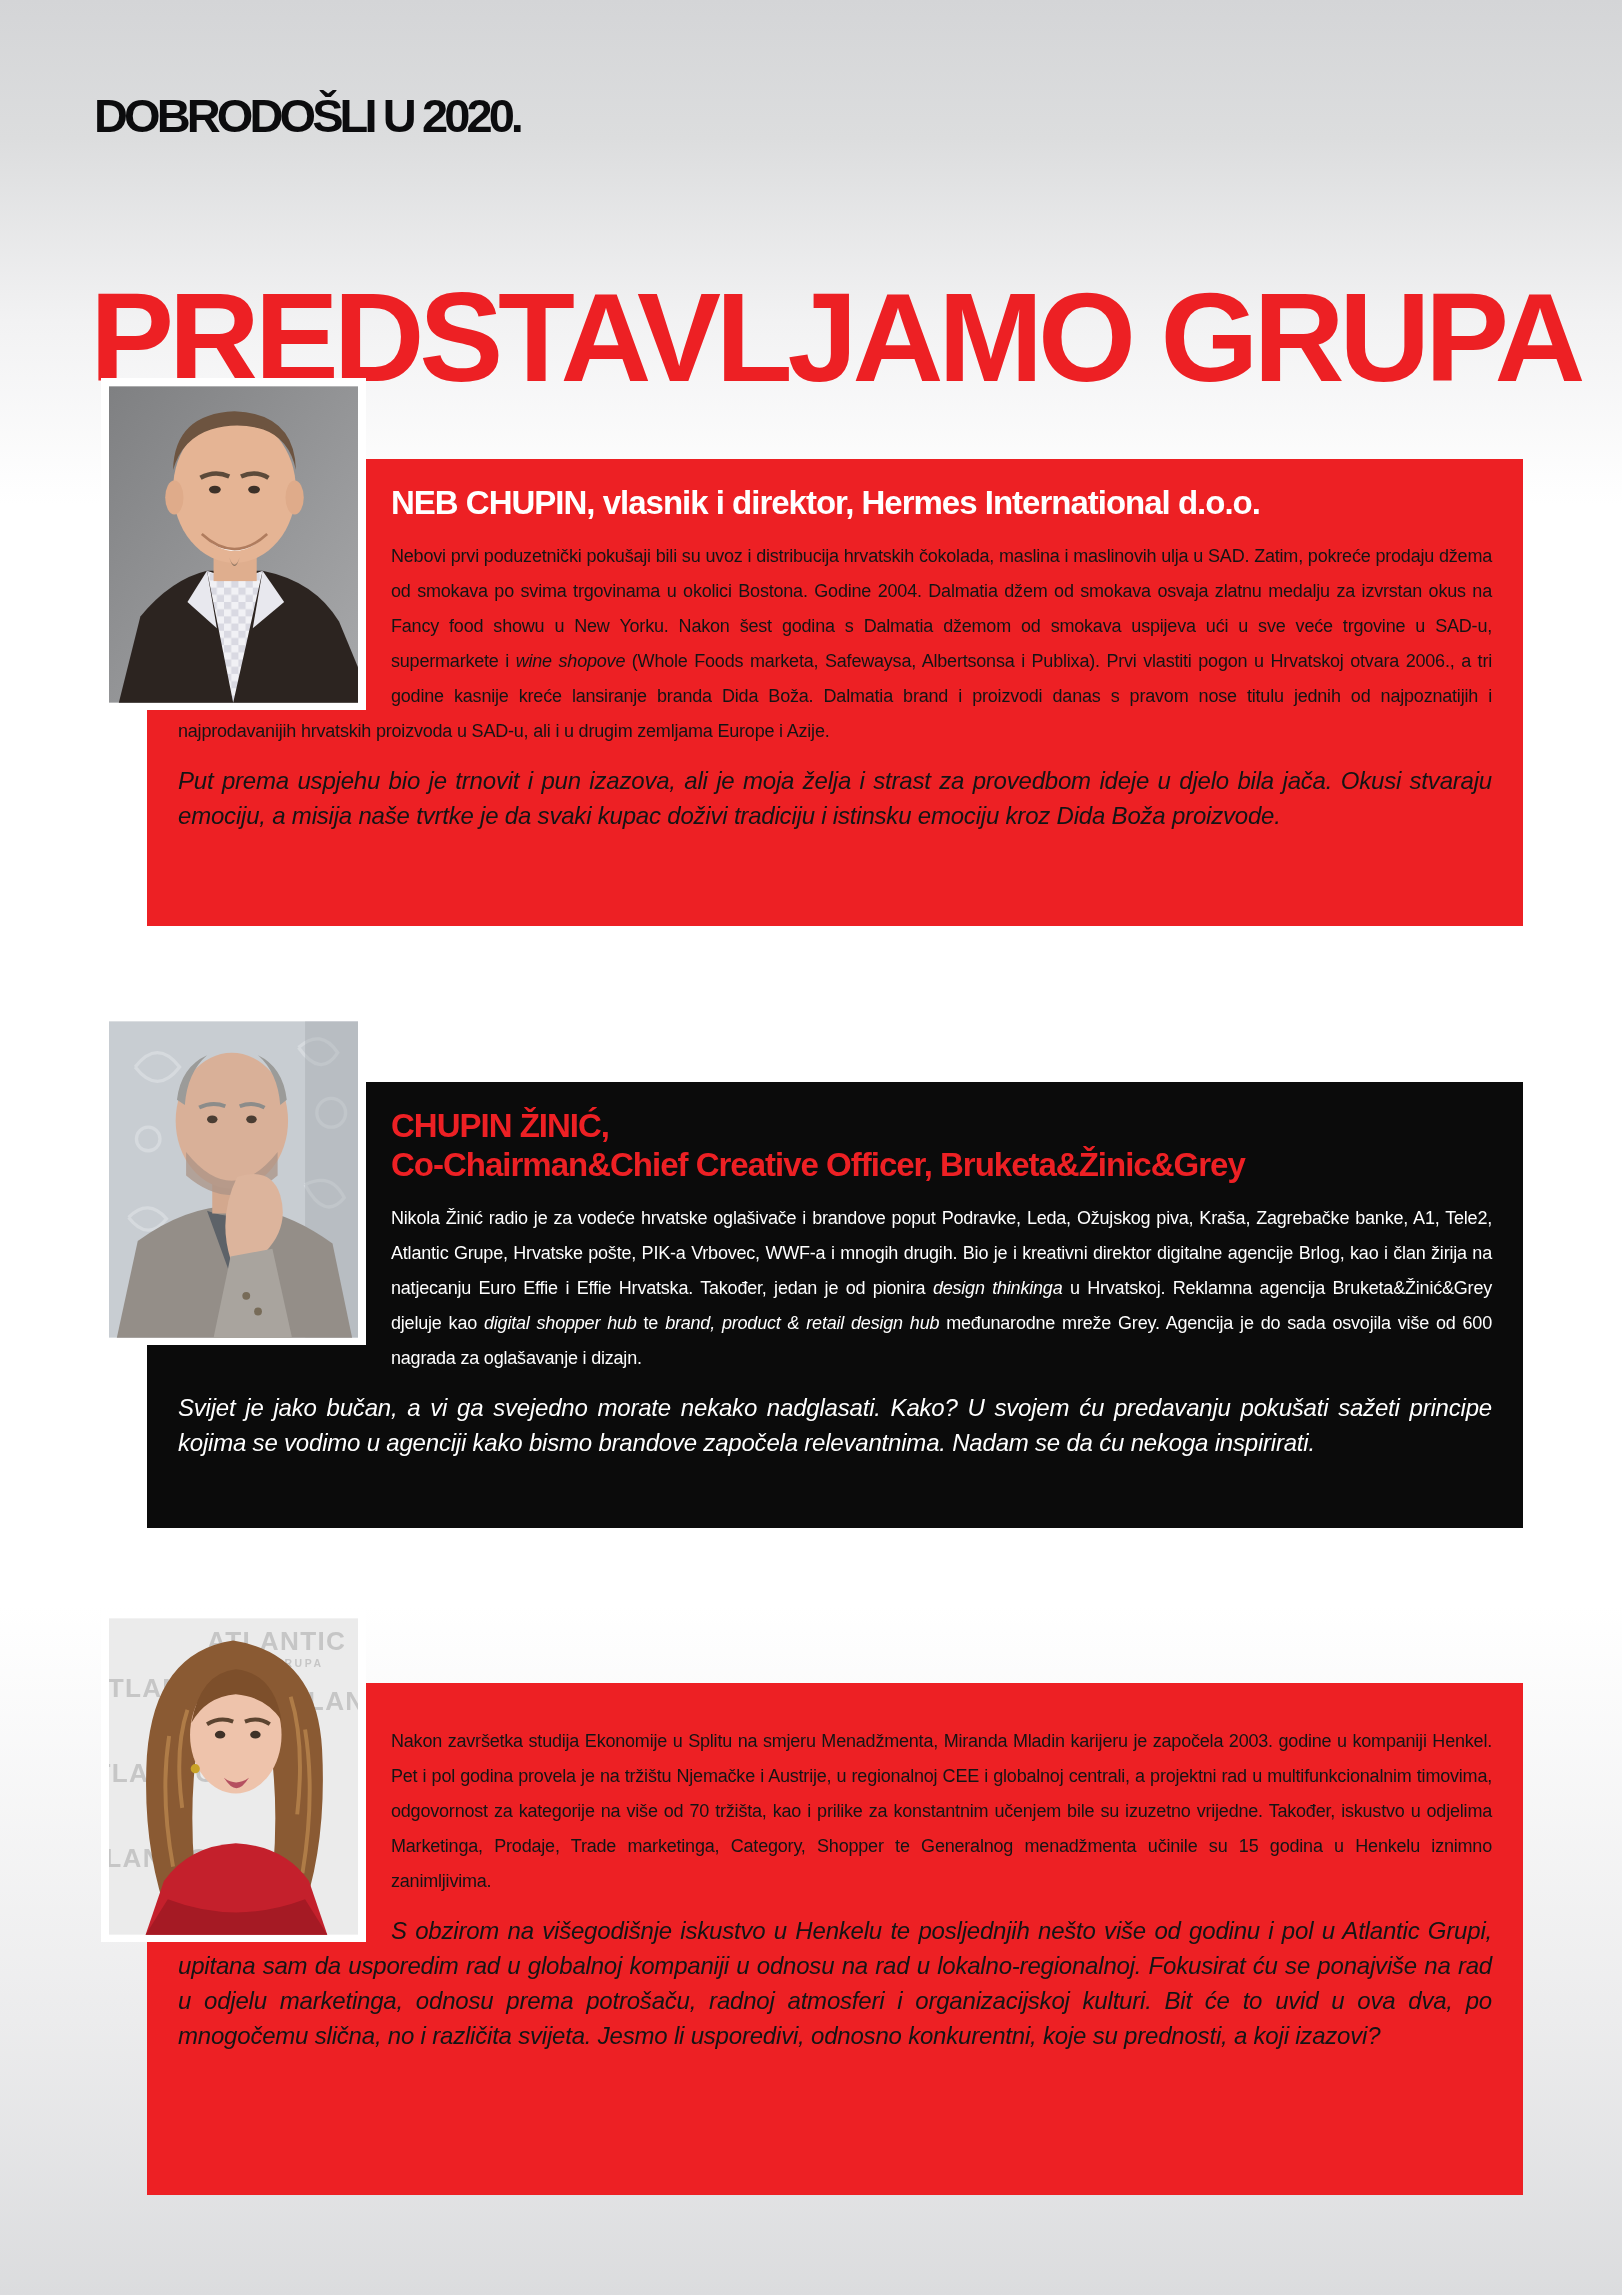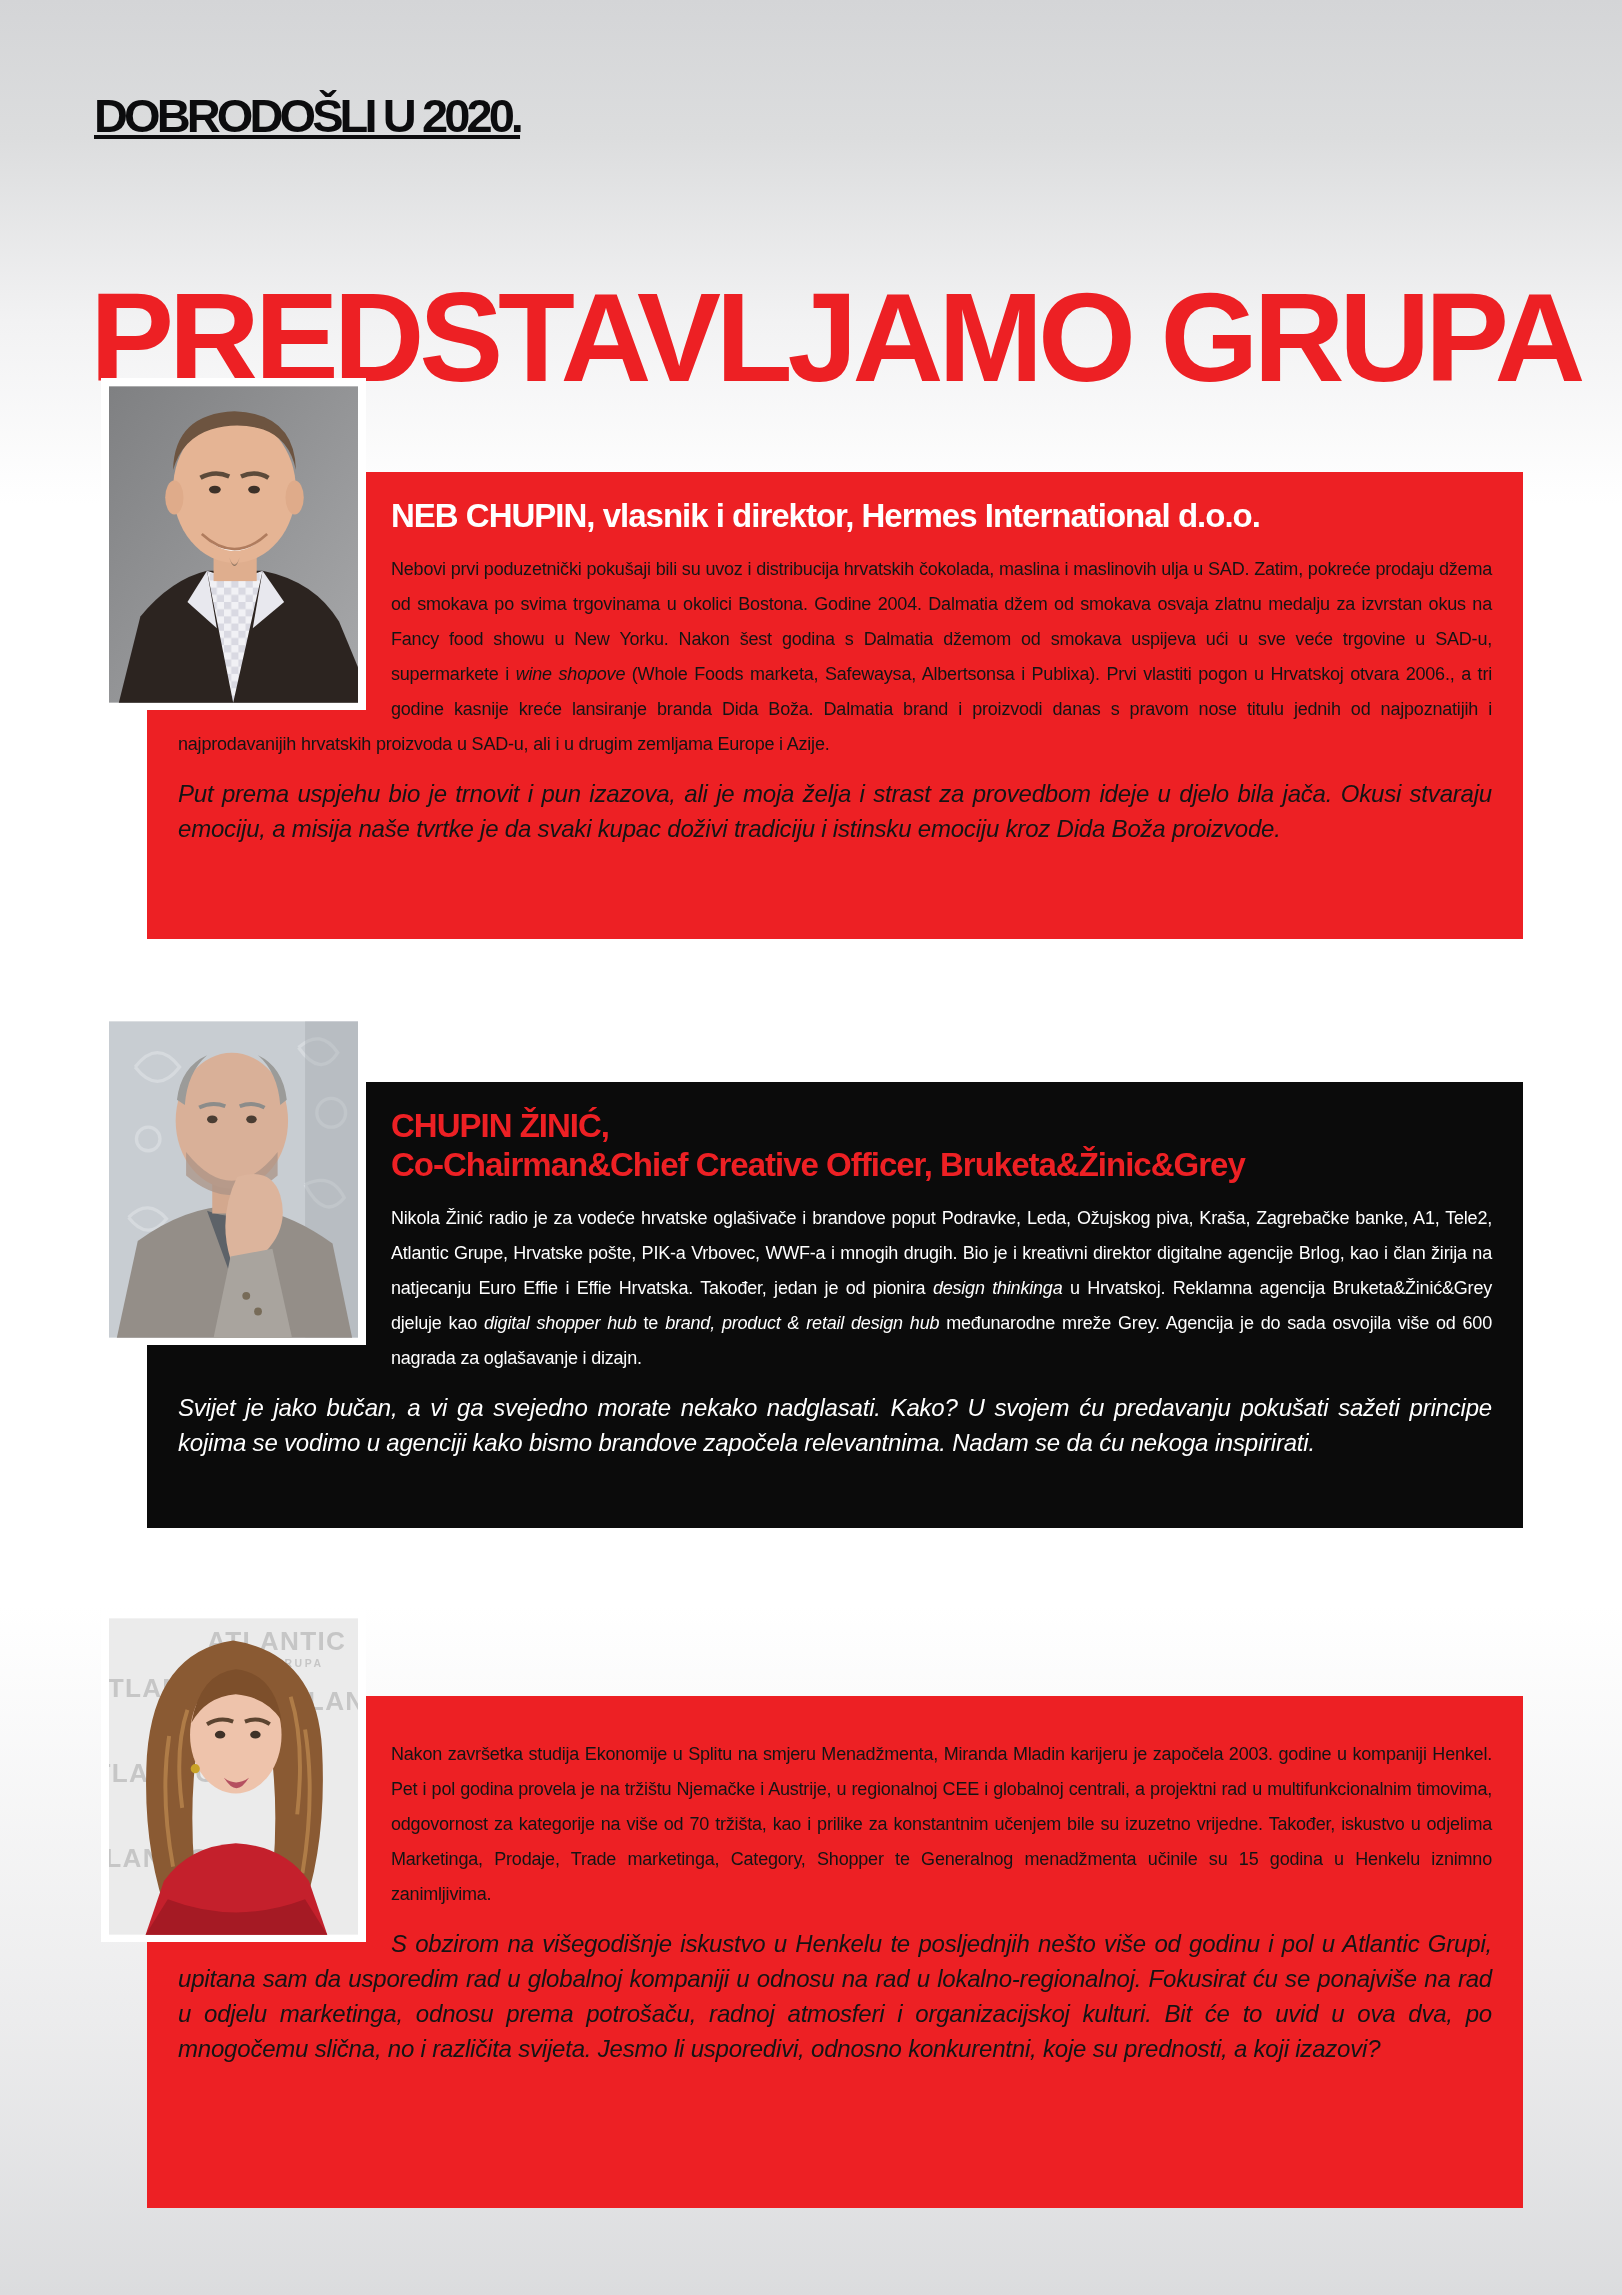--- a/index.html
+++ b/index.html
@@ -6,39 +6,39 @@
   .page{
     position:relative;
     width:1623px;height:2295px;
     background:linear-gradient(180deg,#d4d5d7 0%,#dcddde 6%,#f2f2f3 14%,#ffffff 22%,#ffffff 70%,#ececed 88%,#dbdcde 100%);
     font-family:"Liberation Sans",sans-serif;
     overflow:hidden;
   }
   .kicker{
     position:absolute;left:94px;top:92px;
     font-size:47px;font-weight:bold;letter-spacing:-3.9px;line-height:1;
-    color:#0c0c0e;white-space:nowrap;text-decoration:underline;
+    color:#0c0c0e;white-space:nowrap;
   }
   .big-title{
     position:absolute;left:90px;top:191px;
     font-size:126px;font-weight:bold;letter-spacing:-5.2px;line-height:1;
     white-space:nowrap;
   }
   .profile{position:absolute;left:147px;width:1376px;}
   .sec1{top:459px;}
   .sec2{top:1082px;}
   .sec3{top:1683px;}
   .box{
     position:relative;box-sizing:border-box;width:1376px;
     padding:23.6px 31px 27.5px 31px;
   }
   .sec1 .box{min-height:467px;}
   .sec2 .box{min-height:446px;}
   .sec3 .box{min-height:512px;}
-  .box.red-panel{color:#141414;margin-top:13px;}
+  .box.red-panel{color:#141414;}
   .box.black-panel{color:#ffffff;}
   .spacer{float:left;width:213px;}
   .sec1 .spacer{height:229px;}
   .sec2 .spacer{height:241px;}
   .sec3 .spacer{height:237px;}
   .heading{
     margin:0;font-size:33px;font-weight:bold;line-height:39px;letter-spacing:-1px;
   }
   .heading span{display:block;}
   .red-panel .heading{color:#ffffff;}

